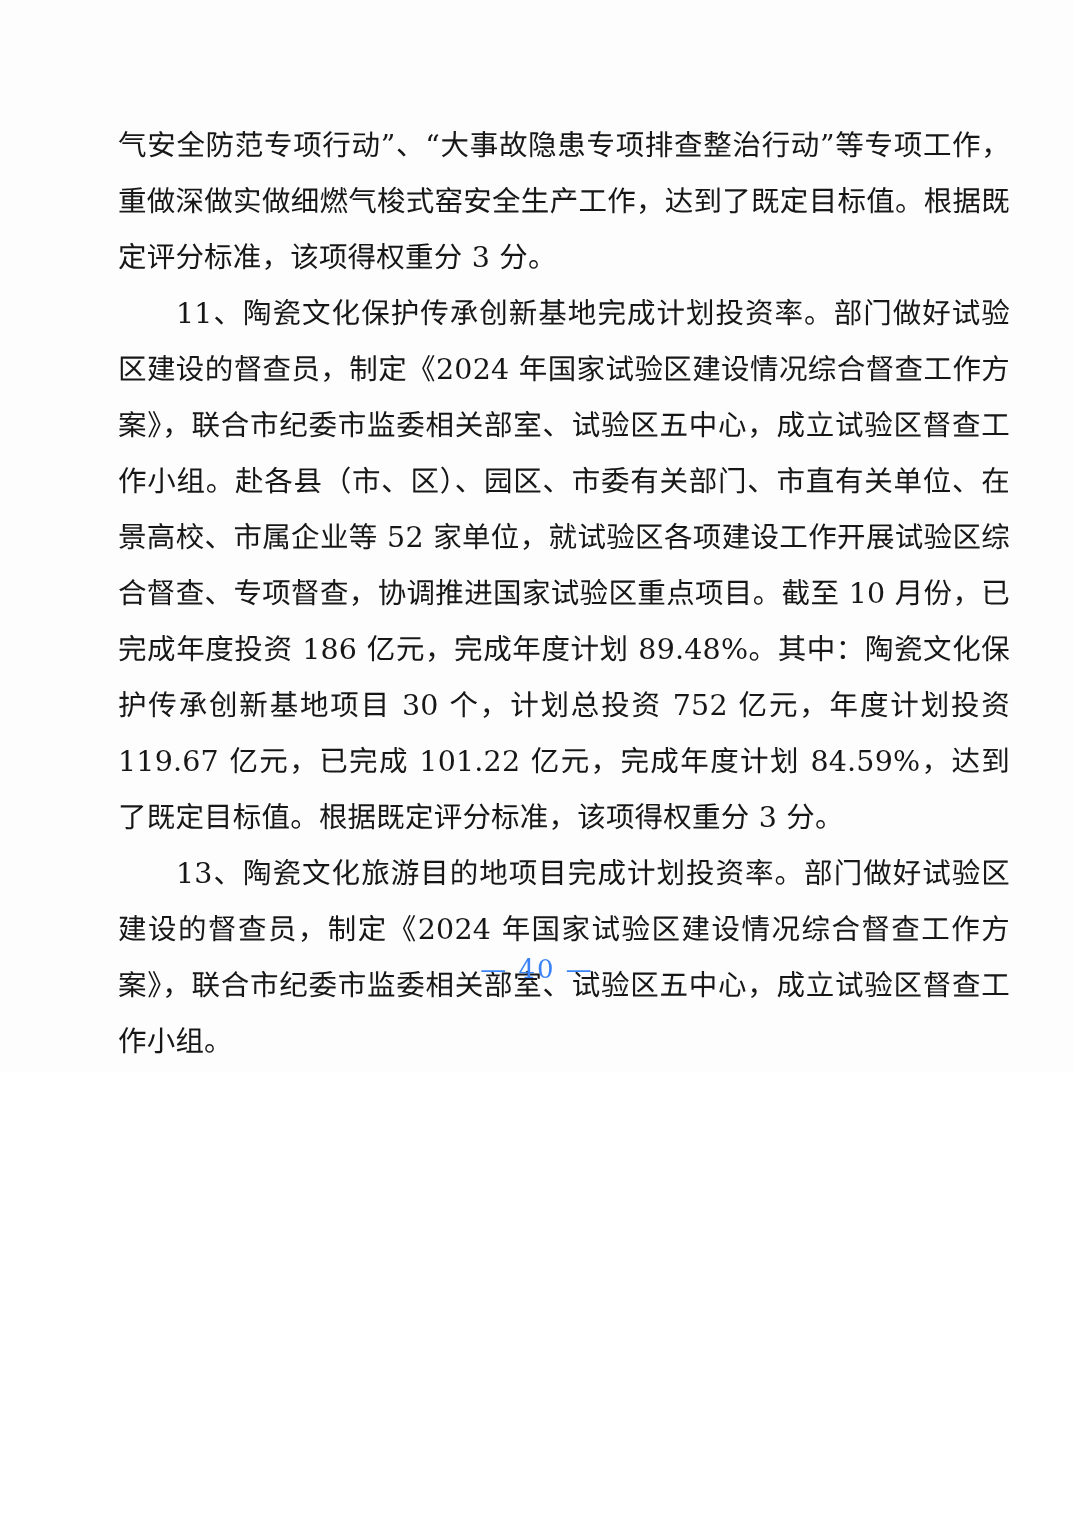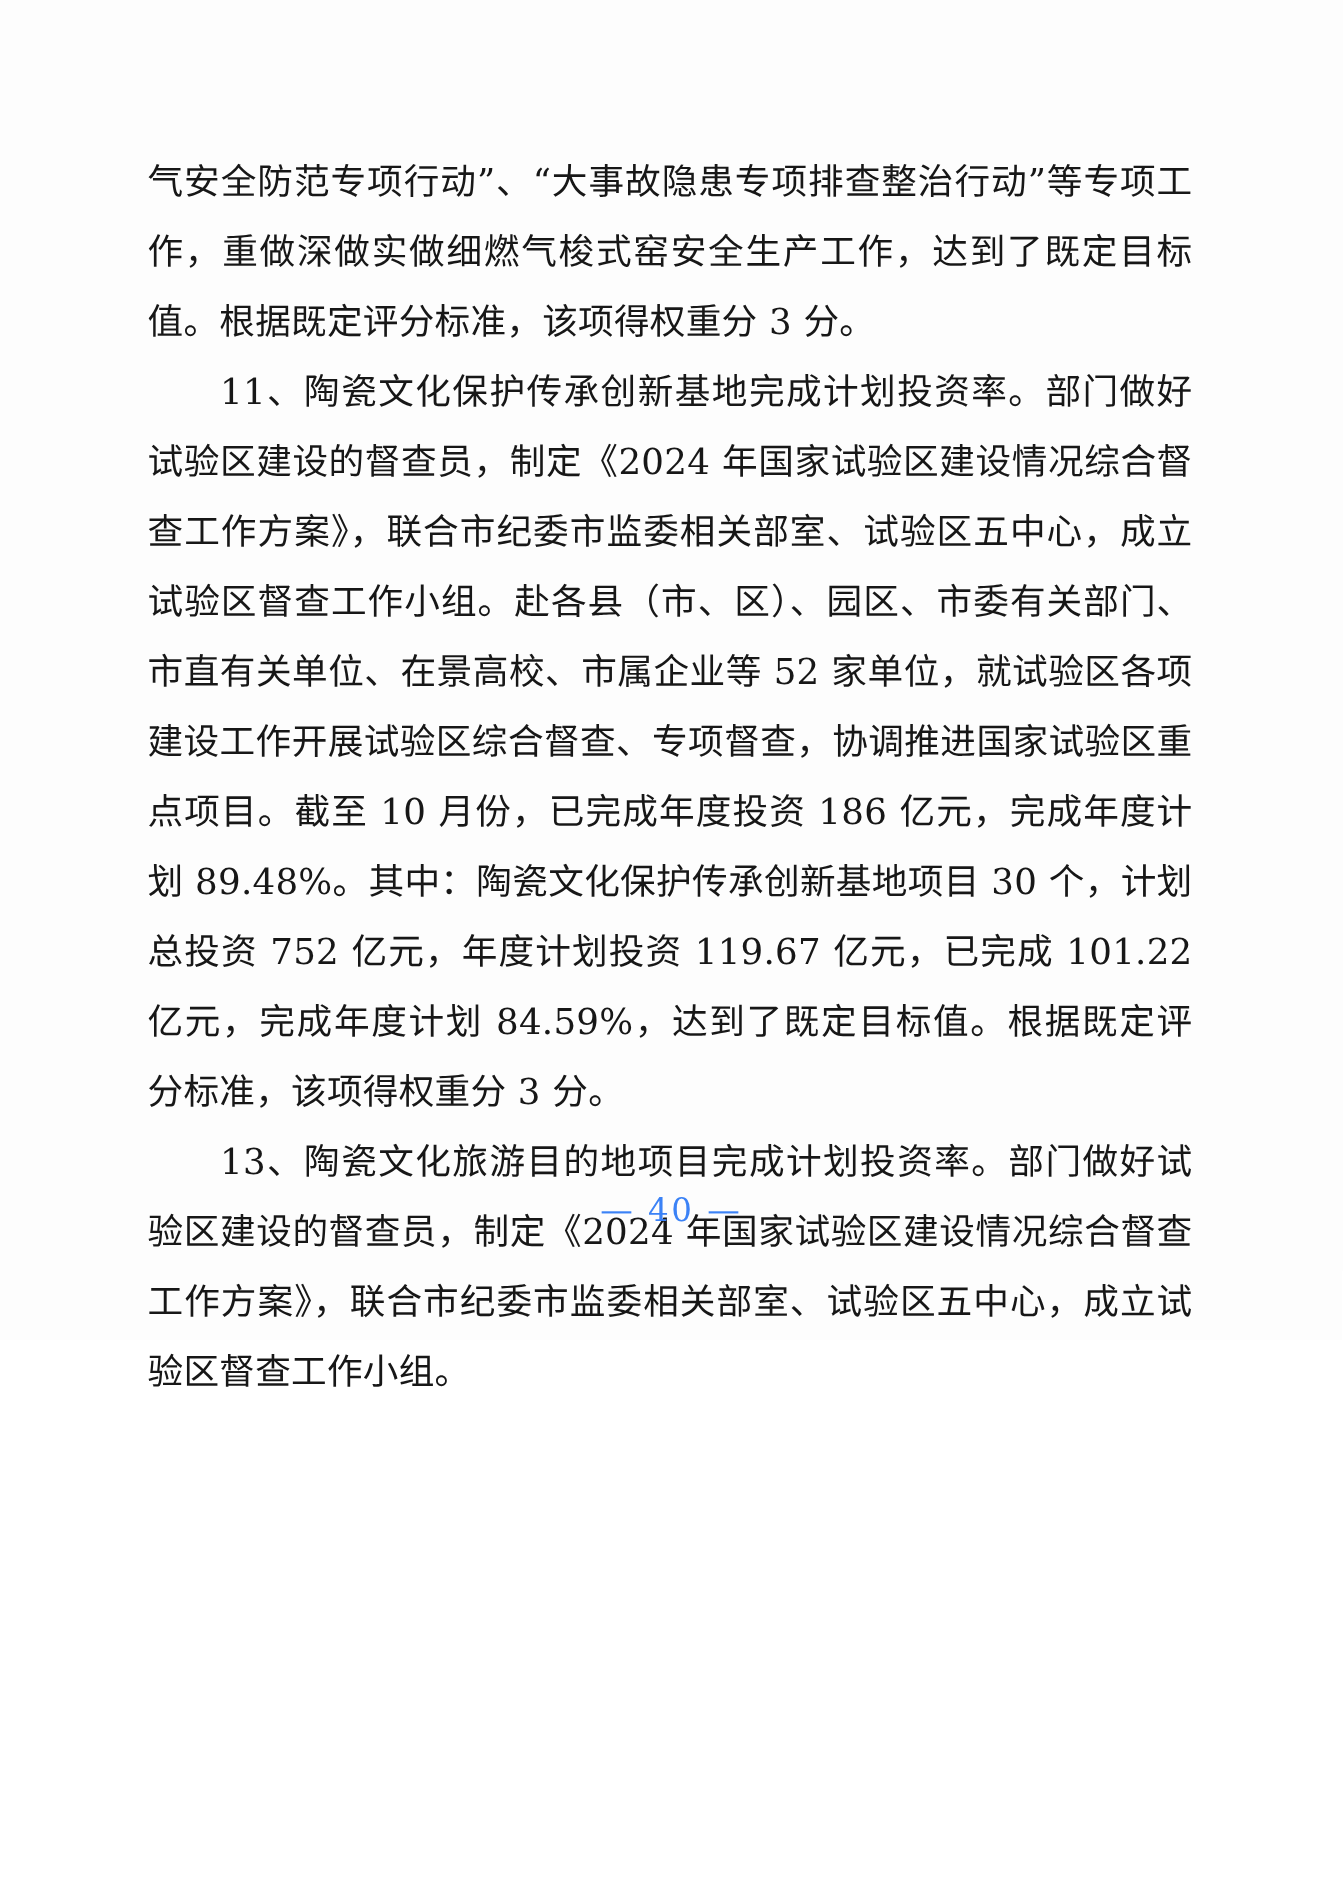--- a/index.html
+++ b/index.html
@@ -16,21 +16,21 @@
     color: #1a1a1a;
     overflow: hidden;
   }
   .page {
     position: absolute;
     top: 0;
     left: 0;
     width: 1074px;
     height: 1072px;
     box-sizing: border-box;
-    padding: 118px 120px 0 118px;
+    padding: 118px 64px 0 118px;
     background: #fdfdfd;
   }
   .body-text {
     font-size: 28.5px;
     line-height: 56px;
     text-align: justify;
     text-justify: inter-ideograph;
     letter-spacing: 0.2px;
     color: #171717;
   }

